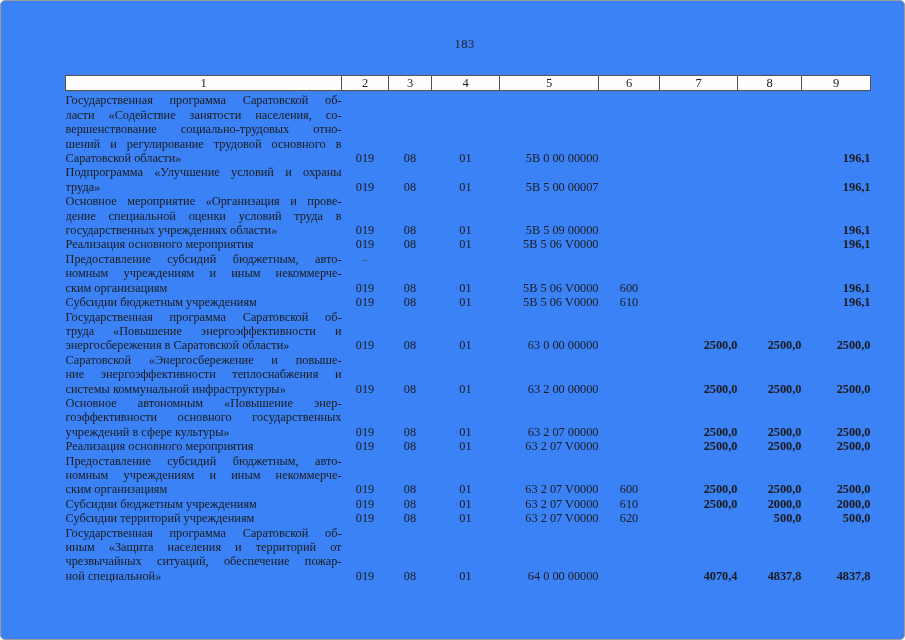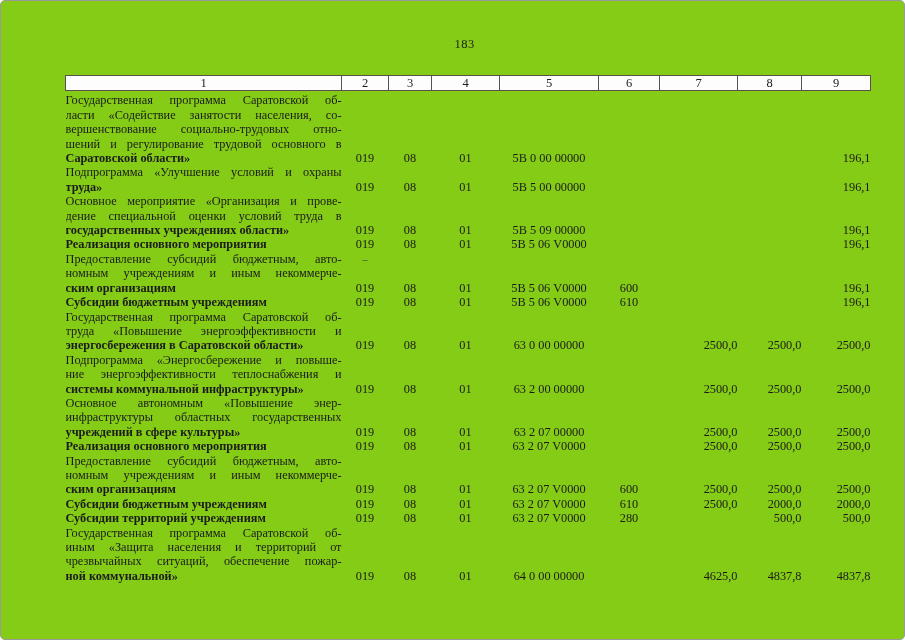--- a/index.html
+++ b/index.html
@@ -7,21 +7,21 @@
     padding: 0;
     background: #ffffff;
     font-family: "Liberation Serif", "DejaVu Serif", serif;
   }
   .screen {
     position: relative;
     width: 903px;
     height: 638px;
     border: 1px solid #9a9a9a;
     border-radius: 5px;
-    background: #84cc16;
+    background: #3b82f6;
     overflow: hidden;
     color: #1b1b1b;
   }
   .page-number {
     position: absolute;
     top: 36px;
     left: 0;
     width: 100%;
     box-sizing: border-box;
     padding-left: 24px;
@@ -57,24 +57,24 @@
     position: relative;
   }
   tbody tr:first-child td { padding-top: 2px; }
   td.c1 { padding-left: 7px; padding-right: 3px; text-align: left; }
   td.c1 .jline {
     text-align: justify;
     text-align-last: justify;
     white-space: nowrap;
     overflow: hidden;
   }
-  td.c1 .lline { white-space: nowrap; overflow: hidden; font-weight: bold; }
+  td.c1 .lline { white-space: nowrap; overflow: hidden; }
   td.c2, td.c3, td.c4, td.c6 { text-align: center; }
-  td.c5 { text-align: center; padding-left: 8px; white-space: nowrap; }
-  td.c7, td.c8, td.c9 { text-align: right; padding-right: 4px; white-space: nowrap; }
+  td.c5 { text-align: right; padding-left: 8px; white-space: nowrap; }
+  td.c7, td.c8, td.c9 { text-align: right; padding-right: 4px; white-space: nowrap; font-weight: bold; }
   .dash-note {
     position: absolute;
     top: 0;
     left: 0;
     right: 0;
     text-align: center;
     font-size: 11px;
     color: #3a3a3a;
   }
 </style>
@@ -127,21 +127,21 @@
           <td class="c9"><span>196,1</span></td>
         </tr>
         <tr>
           <td class="c1">
             <div class="jline">Подпрограмма «Улучшение условий и охраны</div>
             <div class="lline">труда»</div>
           </td>
           <td class="c2"><span>019</span></td>
           <td class="c3"><span>08</span></td>
           <td class="c4"><span>01</span></td>
-          <td class="c5"><span>5В 5 00 00000</span></td>
+          <td class="c5"><span>5В 5 00 00007</span></td>
           <td class="c6"><span></span></td>
           <td class="c7"><span></span></td>
           <td class="c8"><span></span></td>
           <td class="c9"><span>196,1</span></td>
         </tr>
         <tr>
           <td class="c1">
             <div class="jline">Основное мероприятие «Организация и прове-</div>
             <div class="jline">дение специальной оценки условий труда в</div>
             <div class="lline">государственных учреждениях области»</div>
@@ -206,37 +206,37 @@
           <td class="c3"><span>08</span></td>
           <td class="c4"><span>01</span></td>
           <td class="c5"><span>63 0 00 00000</span></td>
           <td class="c6"><span></span></td>
           <td class="c7"><span>2500,0</span></td>
           <td class="c8"><span>2500,0</span></td>
           <td class="c9"><span>2500,0</span></td>
         </tr>
         <tr>
           <td class="c1">
-            <div class="jline">Подпрограмма «Энергосбережение и повыше-</div>
+            <div class="jline">Саратовской «Энергосбережение и повыше-</div>
             <div class="jline">ние энергоэффективности теплоснабжения и</div>
             <div class="lline">системы коммунальной инфраструктуры»</div>
           </td>
           <td class="c2"><span>019</span></td>
           <td class="c3"><span>08</span></td>
           <td class="c4"><span>01</span></td>
           <td class="c5"><span>63 2 00 00000</span></td>
           <td class="c6"><span></span></td>
           <td class="c7"><span>2500,0</span></td>
           <td class="c8"><span>2500,0</span></td>
           <td class="c9"><span>2500,0</span></td>
         </tr>
         <tr>
           <td class="c1">
             <div class="jline">Основное автономным «Повышение энер-</div>
-            <div class="jline">инфраструктуры областных государственных</div>
+            <div class="jline">гоэффективности основного государственных</div>
             <div class="lline">учреждений в сфере культуры»</div>
           </td>
           <td class="c2"><span>019</span></td>
           <td class="c3"><span>08</span></td>
           <td class="c4"><span>01</span></td>
           <td class="c5"><span>63 2 07 00000</span></td>
           <td class="c6"><span></span></td>
           <td class="c7"><span>2500,0</span></td>
           <td class="c8"><span>2500,0</span></td>
           <td class="c9"><span>2500,0</span></td>
@@ -283,36 +283,36 @@
           <td class="c9"><span>2000,0</span></td>
         </tr>
         <tr>
           <td class="c1">
             <div class="lline">Субсидии территорий учреждениям</div>
           </td>
           <td class="c2"><span>019</span></td>
           <td class="c3"><span>08</span></td>
           <td class="c4"><span>01</span></td>
           <td class="c5"><span>63 2 07 V0000</span></td>
-          <td class="c6"><span>280</span></td>
+          <td class="c6"><span>620</span></td>
           <td class="c7"><span></span></td>
           <td class="c8"><span>500,0</span></td>
           <td class="c9"><span>500,0</span></td>
         </tr>
         <tr>
           <td class="c1">
             <div class="jline">Государственная программа Саратовской об-</div>
             <div class="jline">иным «Защита населения и территорий от</div>
             <div class="jline">чрезвычайных ситуаций, обеспечение пожар-</div>
-            <div class="lline">ной коммунальной»</div>
+            <div class="lline">ной специальной»</div>
           </td>
           <td class="c2"><span>019</span></td>
           <td class="c3"><span>08</span></td>
           <td class="c4"><span>01</span></td>
           <td class="c5"><span>64 0 00 00000</span></td>
           <td class="c6"><span></span></td>
-          <td class="c7"><span>4625,0</span></td>
+          <td class="c7"><span>4070,4</span></td>
           <td class="c8"><span>4837,8</span></td>
           <td class="c9"><span>4837,8</span></td>
         </tr>
       </tbody>
   </table>
 </div>
 
 </body></html>

